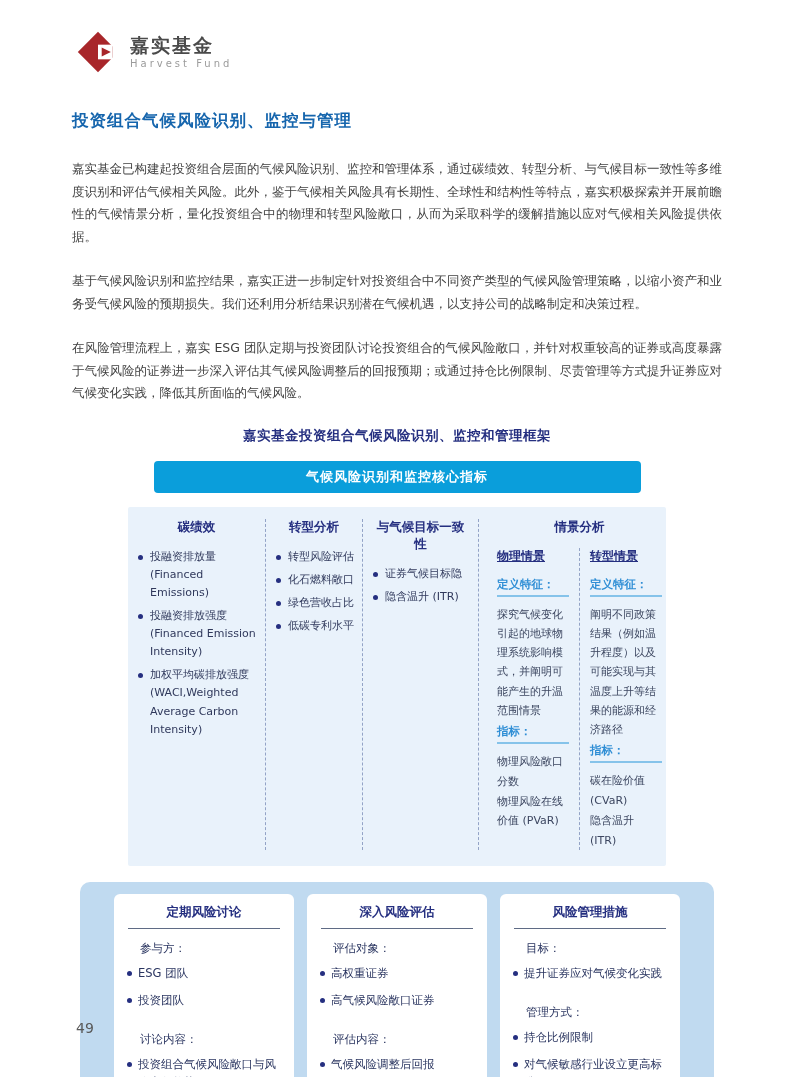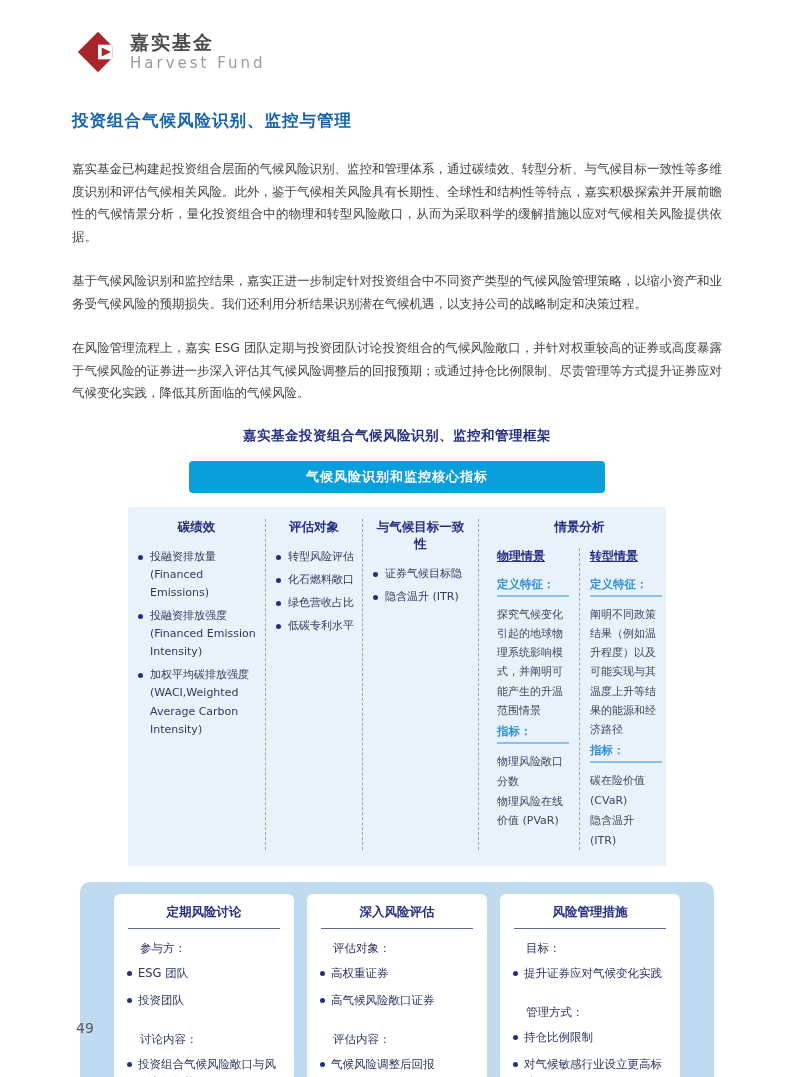--- a/index.html
+++ b/index.html
@@ -6,31 +6,31 @@
   html,body { background:#ffffff; }
   body { font-family:"DejaVu Sans","Liberation Sans",sans-serif; }
   .page {
     position:relative; width:794px; height:1077px; margin:0 auto;
     background:#ffffff; overflow:hidden;
   }
   
   .logo { position:absolute; left:76px; top:30px; display:flex; align-items:center; gap:10px; }
   .logo-mark { width:44px; height:44px; }
   .logo-text-cn { font-size:19px; font-weight:bold; color:#4a4a4a; letter-spacing:2px; line-height:1.1; }
-  .logo-text-en { font-size:15px; color:#9b9b9b; letter-spacing:3px; margin-top:2px; }
+  .logo-text-en { font-size:10px; color:#9b9b9b; letter-spacing:3px; margin-top:2px; }
 
   
   .article { position:absolute; left:72px; top:110px; width:650px; }
   .article-title { color:#1565ad; font-size:16.5px; font-weight:bold; letter-spacing:1px; margin-bottom:26px; }
   .para { color:#3f3f3f; font-size:12.5px; line-height:1.8; text-align:justify; margin-bottom:22px; }
 
   
   .framework-title { text-align:center; color:#252f80; font-size:13.5px; font-weight:bold; margin:4px 0 16px 0; letter-spacing:0.5px; }
   .banner {
-    width:416px; margin:0 auto 14px auto; background:#0a9edb; border-radius:4px;
+    width:487px; margin:0 auto 14px auto; background:#0a9edb; border-radius:4px;
     color:#ffffff; font-size:13px; font-weight:bold; text-align:center;
     padding:7px 0; letter-spacing:1px;
   }
 
   
   .panel1 {
     width:538px; margin:0 auto; background:#e9f2fb; border-radius:2px;
     display:grid; grid-template-columns:137px 97px 116px 1fr;
     padding:12px 0 16px 0;
   }
@@ -116,21 +116,21 @@
       <div class="p1-col">
         <div class="p1-header">碳绩效</div>
         <ul class="blist">
           <li>投融资排放量 (Financed Emissions)</li>
           <li>投融资排放强度 (Financed Emission Intensity)</li>
           <li>加权平均碳排放强度 (WACI,Weighted Average Carbon Intensity)</li>
         </ul>
       </div>
 
       <div class="p1-col">
-        <div class="p1-header">评估对象</div>
+        <div class="p1-header">转型分析</div>
         <ul class="blist">
           <li>转型风险评估</li>
           <li>化石燃料敞口</li>
           <li>绿色营收占比</li>
           <li>低碳专利水平</li>
         </ul>
       </div>
 
       <div class="p1-col">
         <div class="p1-header">与气候目标一致性</div>

